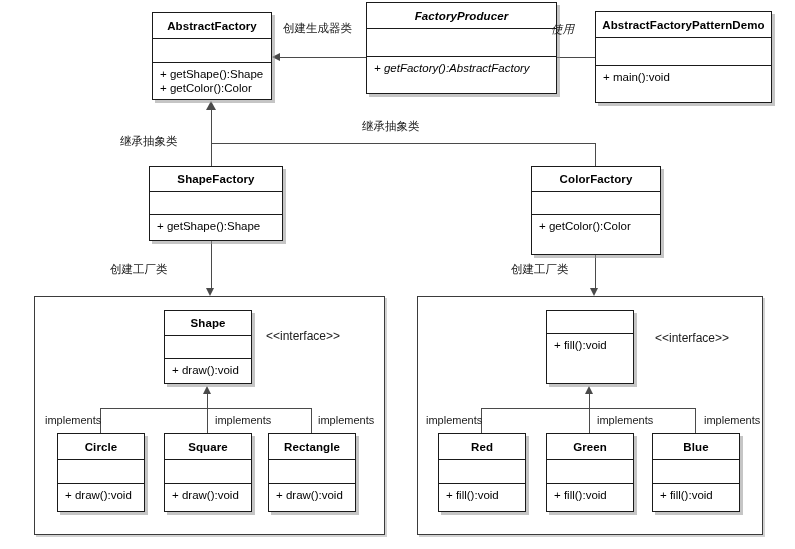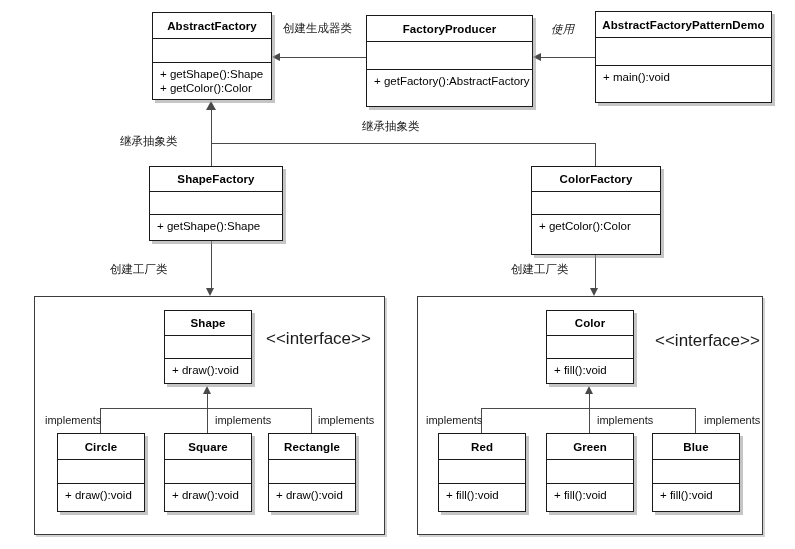--- a/index.html
+++ b/index.html
@@ -122,21 +122,21 @@
   .edge-label {
     position: absolute;
     font-size: 11px;
     color: #1a1a1a;
     white-space: nowrap;
     z-index: 6;
   }
   .edge-label.cjk { font-size: 11.5px; }
   .stereotype {
     position: absolute;
-    font-size: 17px;
+    font-size: 12px;
     color: #1a1a1a;
     white-space: nowrap;
     z-index: 6;
   }
 </style>
 </head>
 <body>
 
 <div id="canvas">
 
@@ -145,21 +145,21 @@
 
   <div class="uml-class" style="left:152px; top:12px; width:120px; height:88px;">
     <div class="cls-name" style="height:26px;">AbstractFactory</div>
     <div class="cls-attrs" style="height:24px;"></div>
     <div class="cls-ops">
       <div>+ getShape():Shape</div>
       <div>+ getColor():Color</div>
     </div>
   </div>
 
-  <div class="uml-class" style="left:366px; top:15px; width:167px; height:92px;">
+  <div class="uml-class" style="left:366px; top:2px; width:191px; height:92px;font-style:italic;">
     <div class="cls-name" style="height:26px;">FactoryProducer</div>
     <div class="cls-attrs" style="height:28px;"></div>
     <div class="cls-ops">
       <div>+ getFactory():AbstractFactory</div>
     </div>
   </div>
 
   <div class="uml-class" style="left:595px; top:11px; width:177px; height:92px;">
     <div class="cls-name" style="height:26px;">AbstractFactoryPatternDemo</div>
     <div class="cls-attrs" style="height:28px;"></div>
@@ -211,21 +211,20 @@
 
   <div class="uml-class" style="left:268px; top:433px; width:88px; height:79px;">
     <div class="cls-name" style="height:26px;">Rectangle</div>
     <div class="cls-attrs" style="height:24px;"></div>
     <div class="cls-ops">
       <div>+ draw():void</div>
     </div>
   </div>
 
   <div class="uml-class" style="left:546px; top:310px; width:88px; height:74px;">
-    <div class="cls-name" style="height:25px;">Color</div>
     <div class="cls-attrs" style="height:23px;"></div>
     <div class="cls-ops">
       <div>+ fill():void</div>
     </div>
   </div>
   <div class="stereotype" style="left:655px; top:331px;">&lt;&lt;interface&gt;&gt;</div>
 
   <div class="uml-class" style="left:438px; top:433px; width:88px; height:79px;">
     <div class="cls-name" style="height:26px;">Red</div>
     <div class="cls-attrs" style="height:24px;"></div>

